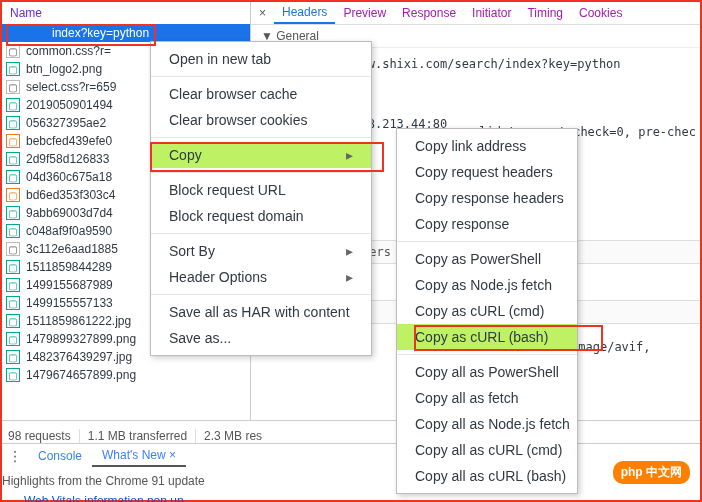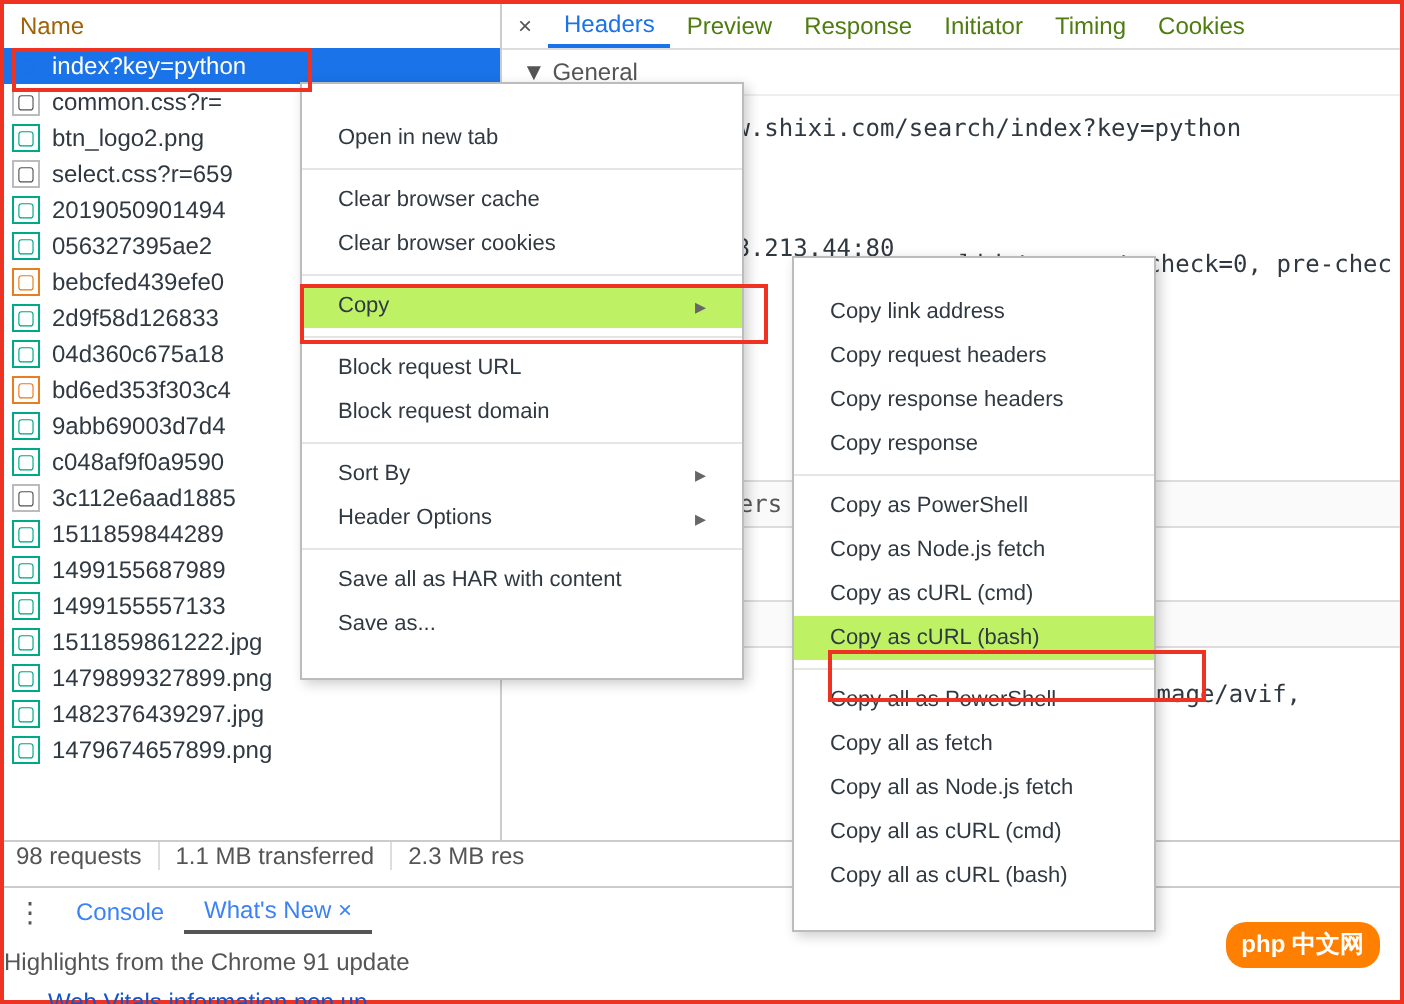--- a/index.html
+++ b/index.html
@@ -26,37 +26,38 @@
 }
 .left {
   width: 248px;
   border-right: 1px solid #ccc;
   position: relative;
   display: flex;
   flex-direction: column;
 }
 .name-header {
   padding: 4px 8px;
-  color: #a16207;
+  color: #6d28d9;
 }
 .file-list {
   flex: 1;
   overflow: hidden;
 }
 .file-row {
   display: flex;
   align-items: center;
   height: 18px;
   padding: 0 4px;
   white-space: nowrap;
   overflow: hidden;
 }
 .file-row.selected {
   background: #1a73e8;
   color: #fff;
+  gap: 26px;
 }
 .ficon {
   width: 14px;
   height: 14px;
   margin-right: 6px;
   display: inline-flex;
   align-items: center;
   justify-content: center;
   font-size: 10px;
   border: 1px solid #bbb;
@@ -74,21 +75,21 @@
   position: relative;
 }
 .tabs {
   display: flex;
   align-items: center;
   border-bottom: 1px solid #ddd;
   height: 22px;
 }
 .tab {
   padding: 3px 8px;
-  color: #4d7c0f;
+  color: #a21caf;
 }
 .tab.active {
   color: #1a73e8;
   border-bottom: 2px solid #1a73e8;
 }
 .close-x {
   padding: 0 8px;
   color: #555;
 }
 .general-hdr {
@@ -111,37 +112,37 @@
   color: #555;
   background: #fafafa;
   border-top: 1px solid #ddd;
   border-bottom: 1px solid #ddd;
   font-family: Consolas, monospace;
 }
 .row-kv { padding: 2px 10px; font-family: Consolas, monospace;}
 
 .status-bar {
   display:flex;
-  align-items:flex-start;
+  align-items:flex-end;
   height: 22px;
   border-top:1px solid #ccc;
   color:#555;
   padding: 0 6px;
   gap: 8px;
 }
 .status-bar span { border-right:1px solid #ddd; padding-right:8px;}
 
 
 .ctx {
   position: absolute;
   background: #fff;
   border: 1px solid #bcbcbc;
   box-shadow: 2px 2px 6px rgba(0,0,0,.2);
-  font-size: 11px;
-  padding: 16px 0;
+  font-size: 14px;
+  padding: 4px 0;
   z-index: 10;
 }
 .ctx .item {
   padding: 5px 18px;
   white-space: nowrap;
 }
 .ctx .item.has-sub::after {
   content: "▸";
   float: right;
   margin-left: 18px;

